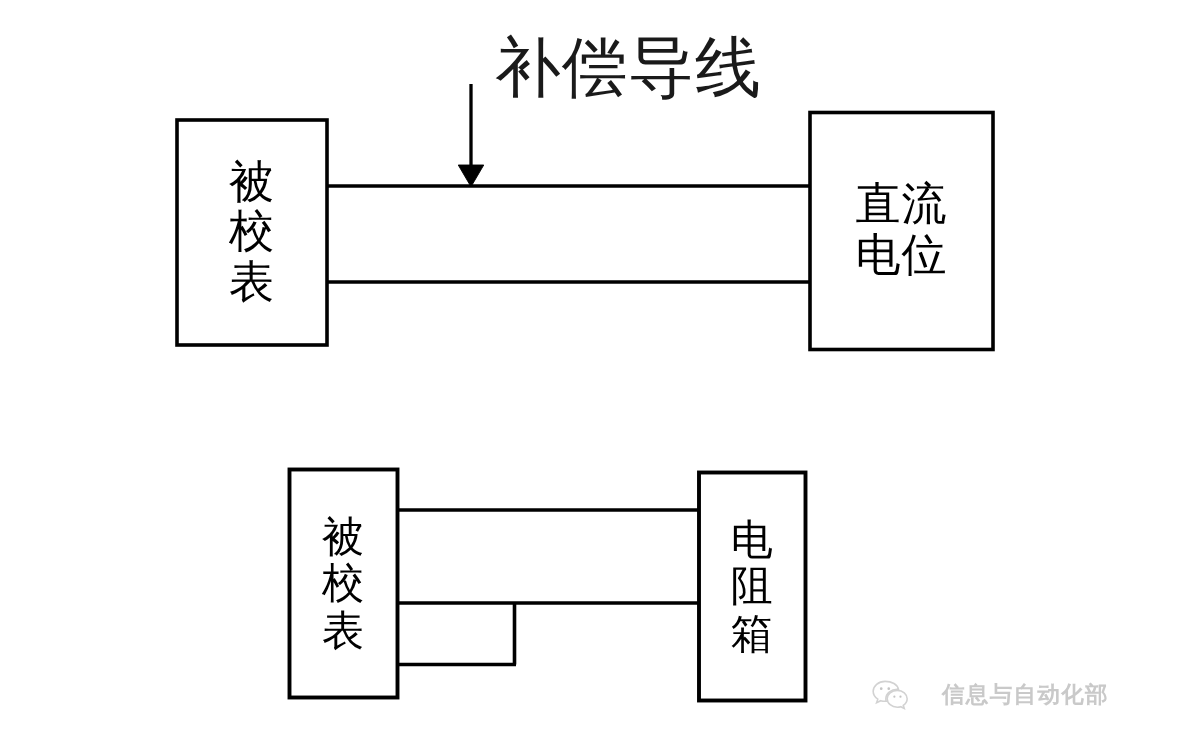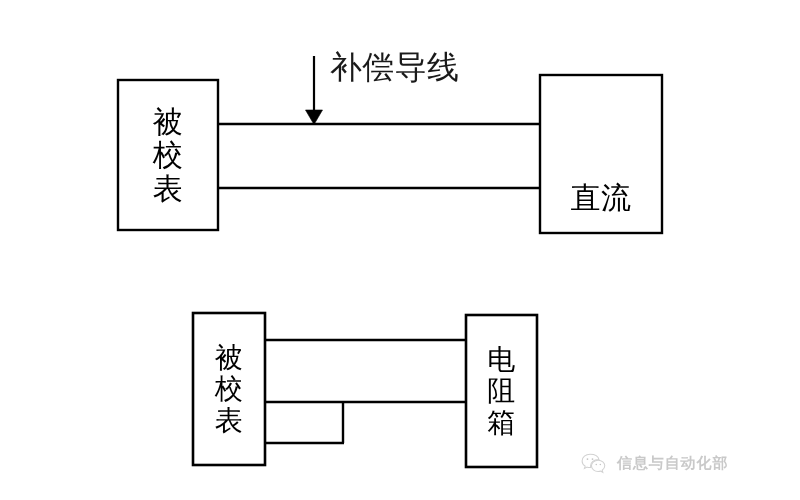--- a/index.html
+++ b/index.html
@@ -55,21 +55,20 @@
     height: 150px;
     font-size: 30px;
   }
   
   #label-box-potentiometer {
     left: 540px;
     top: 75px;
     width: 122px;
     height: 158px;
     font-size: 30px;
-    margin-top: 44px;
   }
   
   #label-box-meter-bottom {
     left: 193px;
     top: 313px;
     width: 72px;
     height: 152px;
     font-size: 28px;
   }
   
@@ -78,35 +77,34 @@
     top: 315px;
     width: 71px;
     height: 152px;
     font-size: 28px;
   }
   
   #annotation-compensating-wire {
     position: absolute;
     left: 330px;
     top: 16px;
-    font-size: 32px;
+    font-size: 44px;
     color: #1a1a1a;
     letter-spacing: 0.01em;
     white-space: nowrap;
     pointer-events: none;
-    margin-top: 30px;
   }
   
   #watermark {
     position: absolute;
     left: 580px;
     top: 450px;
     display: flex;
     align-items: center;
-    gap: 11px;
+    gap: 22px;
     opacity: 1;
     pointer-events: none;
   }
   #watermark .wm-text {
     font-size: 15px;
     color: #c9c9c9;
     letter-spacing: 0.06em;
     white-space: nowrap;
     font-weight: bold;
   }
@@ -157,20 +155,21 @@
   <div id="annotation-compensating-wire">补偿导线</div>
 
   <div class="box-label" id="label-box-meter-top">
     <span class="ln">被</span>
     <span class="ln">校</span>
     <span class="ln">表</span>
   </div>
 
   <div class="box-label" id="label-box-potentiometer">
     <span class="ln">直流</span>
+    <span class="ln">电位</span>
   </div>
 
   <div class="box-label" id="label-box-meter-bottom">
     <span class="ln">被</span>
     <span class="ln">校</span>
     <span class="ln">表</span>
   </div>
 
   <div class="box-label" id="label-box-resistance">
     <span class="ln">电</span>

